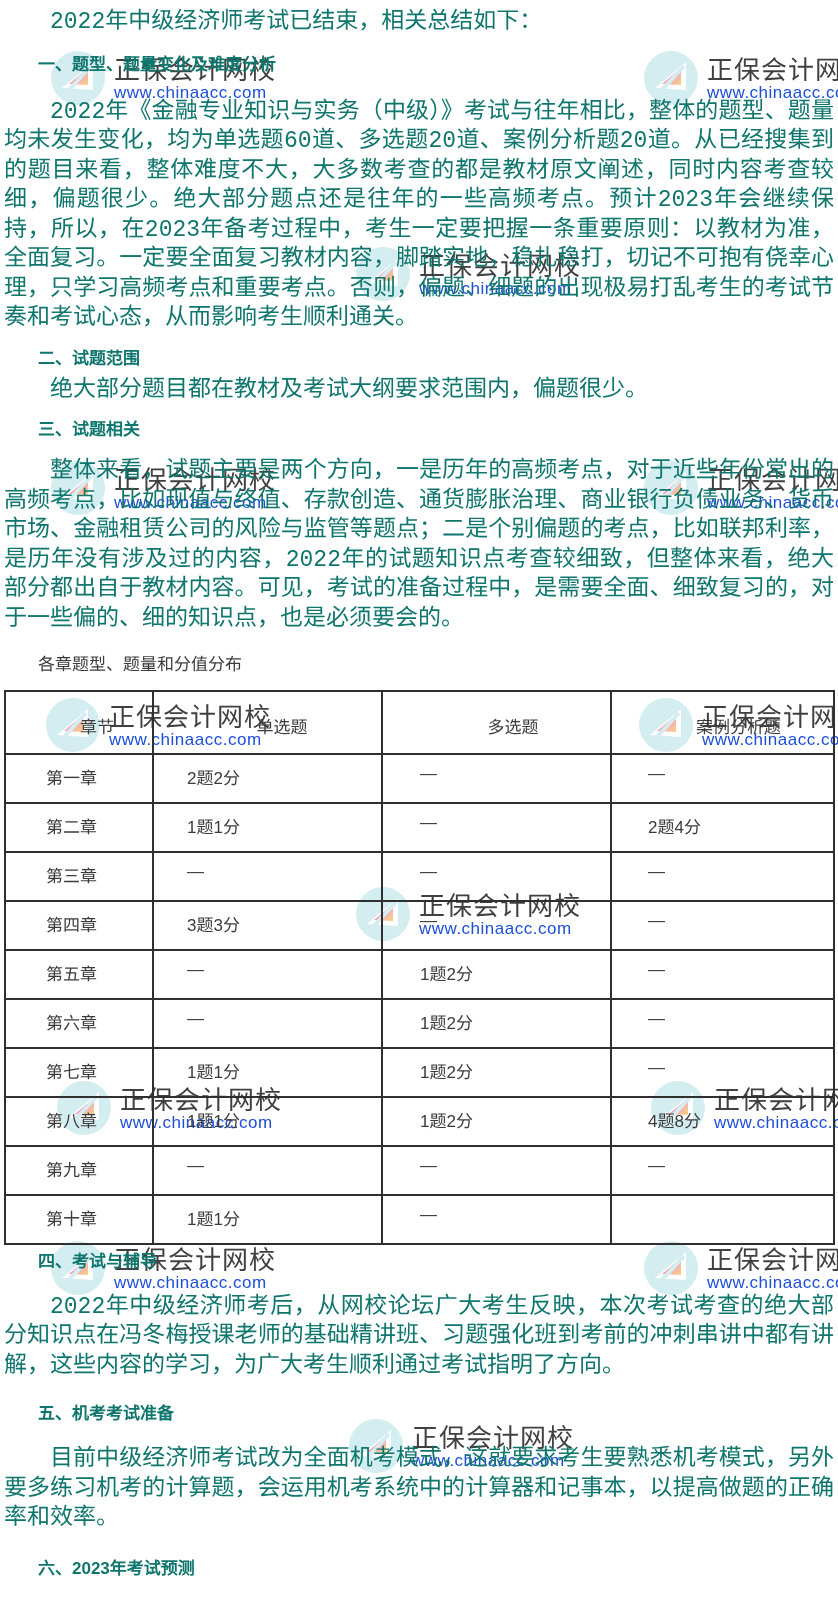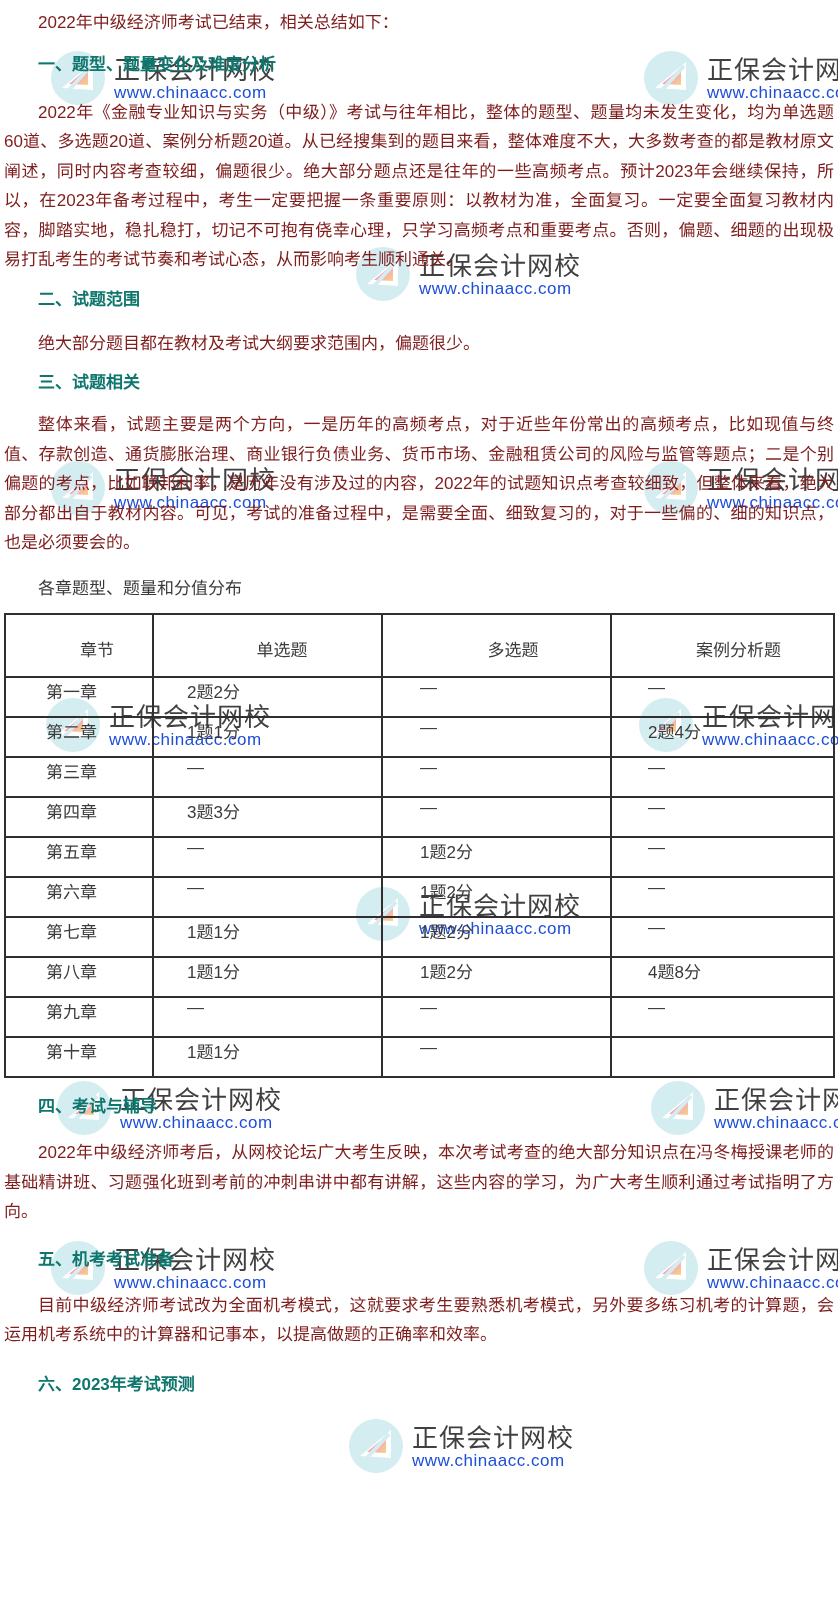--- a/index.html
+++ b/index.html
@@ -12,39 +12,39 @@
   }
   
   .wm-layer{position:absolute;left:0;top:0;width:838px;height:1607px;overflow:hidden;z-index:0;}
   .wm{position:absolute;display:flex;align-items:flex-start;white-space:nowrap;}
   .wm-logo{width:56px;height:56px;flex:0 0 auto;}
   .wm-text{margin-left:8px;padding-top:6px;}
   .wm-brand{font-size:26px;line-height:28px;color:#404040;letter-spacing:1px;}
   .wm-url{font-size:17px;line-height:18px;color:#1d4ed8;letter-spacing:.5px;}
   
   .content{position:relative;z-index:1;padding:8px 4px 0 4px;color:#3b3b3b;}
-  .para{margin:0;font-size:17px;line-height:29.5px;text-align:justify;text-indent:2em;color:#7f1d1d;}
+  .para{margin:0;font-size:23px;line-height:29.5px;text-align:justify;text-indent:2em;color:#0f766e;font-family:Liberation Mono, monospace;}
   .heading{margin:0;font-size:17px;line-height:26px;font-weight:bold;text-indent:2em;color:#0f766e;}
   .tbl-title{margin:0;font-size:17px;line-height:29.5px;text-indent:2em;}
   
   table.score{border-collapse:collapse;table-layout:fixed;width:831px;margin-top:10px;}
   table.score th,table.score td{
     border:2px solid #2f2f2f;
     font-size:17px;font-weight:normal;color:#3b3b3b;
     text-align:left;vertical-align:top;
     padding:0 4px 0 0;background:transparent;
   }
   table.score th{height:40px;padding-top:21px;text-align:center;}
-  table.score td{height:38px;}
+  table.score td{height:38px;padding-top:9px;}
   table.score th:nth-child(1),table.score td:nth-child(1){padding-left:40px;}
   table.score th:nth-child(2),table.score td:nth-child(2){padding-left:33px;}
   table.score th:nth-child(3),table.score td:nth-child(3){padding-left:37px;}
   table.score th:nth-child(4),table.score td:nth-child(4){padding-left:36px;margin-top:40px;}
   .mt10{margin-top:16px;} .mt12{margin-top:12px;} .mt14{margin-top:14px;}
-  .mt16{margin-top:16px;} .mt18{margin-top:18px;} .mt20{margin-top:20px;} .mt22{margin-top:22px;}
+  .mt16{margin-top:4px;} .mt18{margin-top:18px;} .mt20{margin-top:20px;} .mt22{margin-top:22px;}
 </style>
 </head>
 <body>
 
 <div class="wm-layer">
     <div class="wm" style="left: 50px; top: 50px;">
     <svg class="wm-logo" viewBox="0 0 56 56" xmlns="http://www.w3.org/2000/svg">
       <defs>
         <linearGradient id="wmg" x1="0" y1="0" x2="1" y2="1">
           <stop offset="0" stop-color="#ee5b82"></stop>

